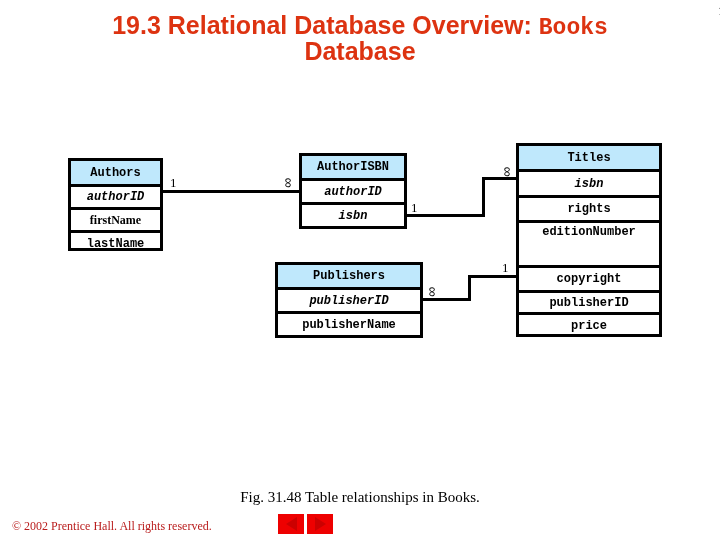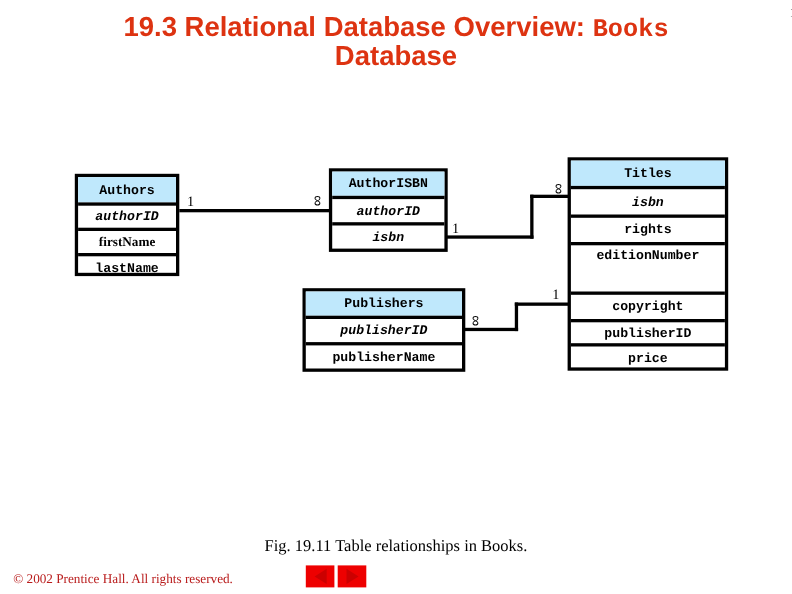--- a/index.html
+++ b/index.html
@@ -148,21 +148,21 @@
   <div class="lineh" style="left:482px;top:177px;width:36px;"></div>
   <div class="card" style="left:411px;top:201px;">1</div>
   <div class="card inf" style="left:503px;top:165px;">∞</div>
 
   <div class="lineh" style="left:421px;top:298px;width:50px;"></div>
   <div class="linev" style="left:468px;top:275px;height:26px;"></div>
   <div class="lineh" style="left:468px;top:275px;width:50px;"></div>
   <div class="card inf" style="left:428px;top:285px;">∞</div>
   <div class="card" style="left:502px;top:261px;">1</div>
 
-  <div class="caption">Fig. 19.11 Table relationships in Books.</div>
+  <div class="caption">Fig. 31.48 Table relationships in Books.</div>
 
   <div class="footer-copy">© 2002 Prentice Hall.  All rights reserved.</div>
 
   <div class="navbtn prev">
     <span class="tri left"></span>
   </div>
   <div class="navbtn next">
     <span class="tri right"></span>
   </div>
 

